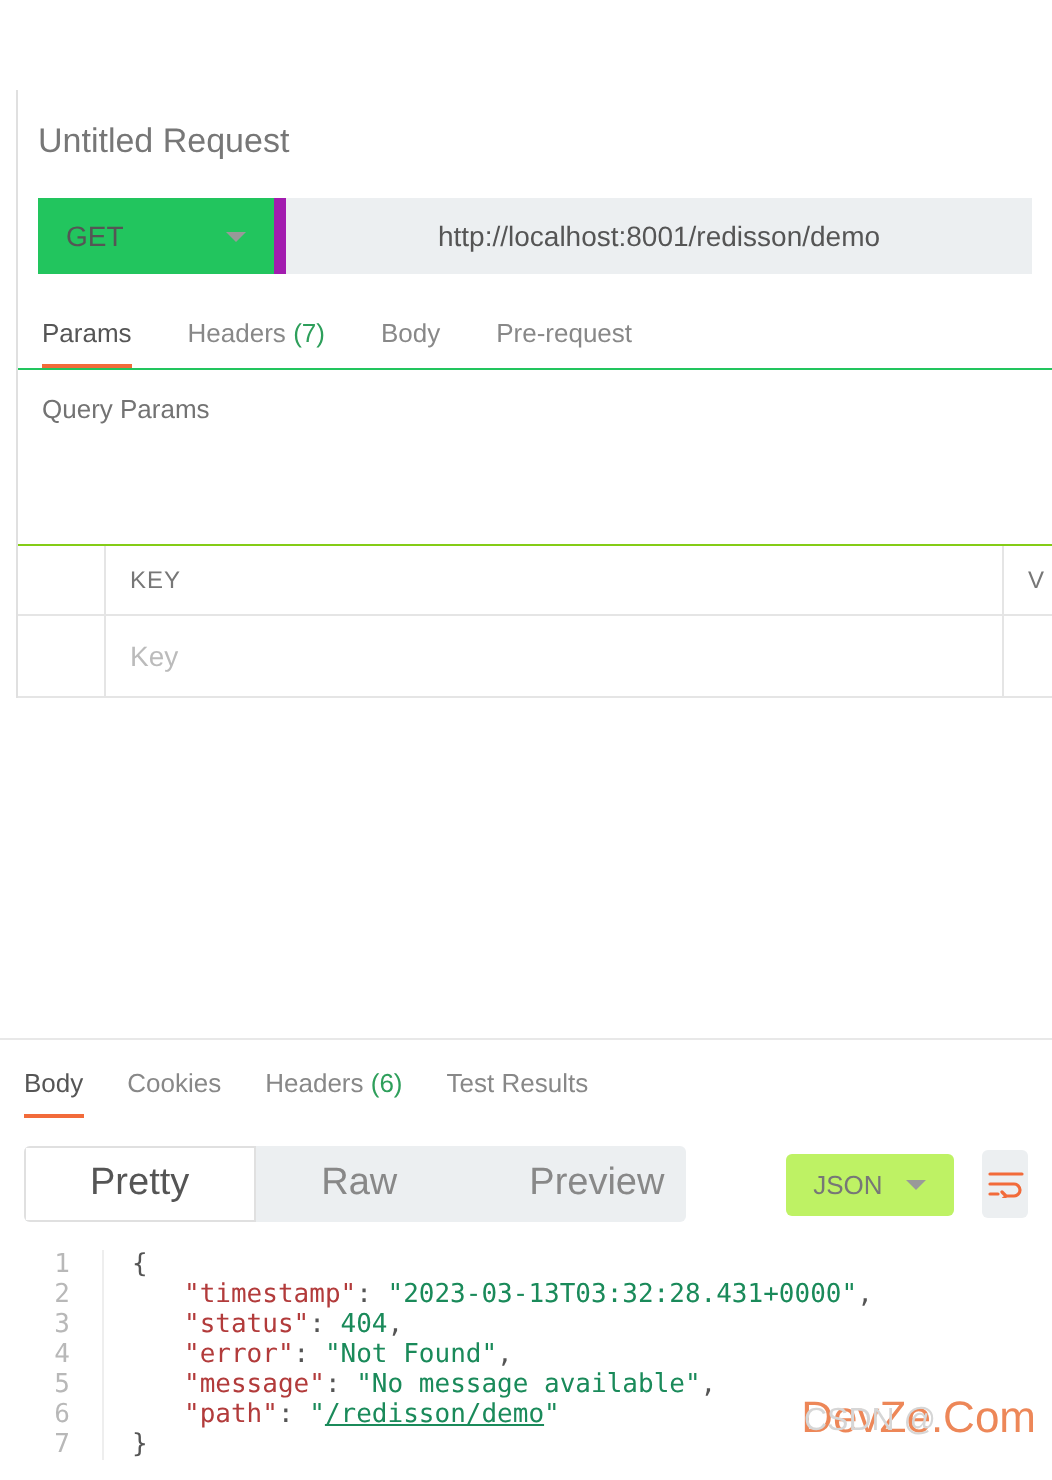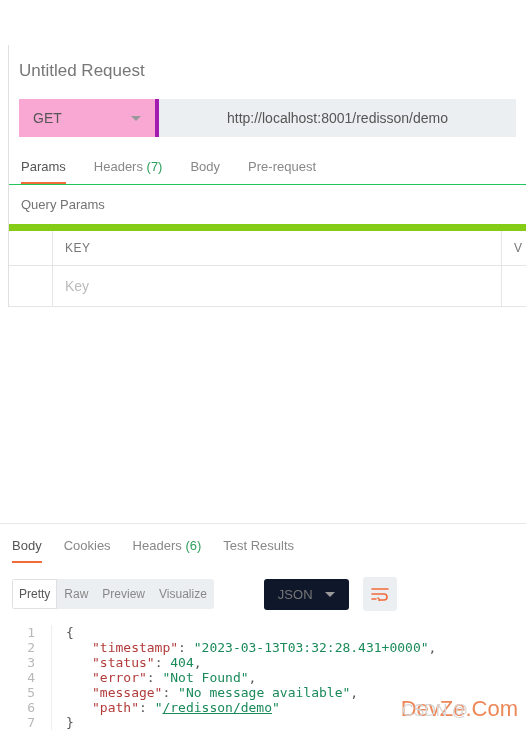--- a/index.html
+++ b/index.html
@@ -26,27 +26,27 @@
   }
   .req-bar {
     display: flex;
     padding: 0 10px;
     gap: 0;
   }
   .method-select {
     display: flex;
     align-items: center;
     justify-content: space-between;
-    background: #f9a8d4;
+    background: #22c55e;
     height: 38px;
-    width: 140px;
+    width: 124px;
     padding: 0 14px;
     color: #555;
     font-size: 14px;
-    border-right: 4px solid #a21caf;
+    border-right: 6px solid #a21caf;
   }
   .chevron {
     width: 0; height: 0;
     border-left: 5px solid transparent;
     border-right: 5px solid transparent;
     border-top: 5px solid #999;
   }
   .url-input {
     flex: 1;
     background: #eceff1;
@@ -75,21 +75,22 @@
     color: #555;
     border-bottom: 2px solid #f26b3a;
   }
   .count { color: #2e9f5b; }
   .subheader {
     padding: 12px 12px;
     color: #737373;
     font-size: 13px;
   }
   .kv-table {
-    border-top: 7px solid #84cc16;
+    border-top: 1px solid #84cc16;
+    margin-top: 48px;
   }
   .kv-head, .kv-row {
     display: flex;
     border-bottom: 1px solid #e5e5e5;
   }
   .kv-head .cell {
     padding: 10px 12px;
     font-size: 12px;
     color: #777;
     letter-spacing: 0.5px;
@@ -131,32 +132,32 @@
     gap: 14px;
     padding: 14px 12px 10px 12px;
   }
   .pill {
     background: #eceff1;
     display: flex;
     border-radius: 3px;
     overflow: hidden;
   }
   .pill-item {
-    padding: 8px 7px;
+    padding: 8px 33px;
     color: #888;
-    font-size: 12px;
+    font-size: 19px;
     cursor: pointer;
   }
   .pill-item.active {
     background: #fff;
     box-shadow: inset 0 0 0 1px #e0e0e0;
     color: #555;
   }
   .fmt-select {
-    background: #0f172a;
+    background: #bef264;
     display: flex;
     align-items: center;
     gap: 12px;
     padding: 8px 14px;
     border-radius: 3px;
     color: #777;
     margin-left: 36px;
   }
   .wrap-btn {
     background: #eceff1;

